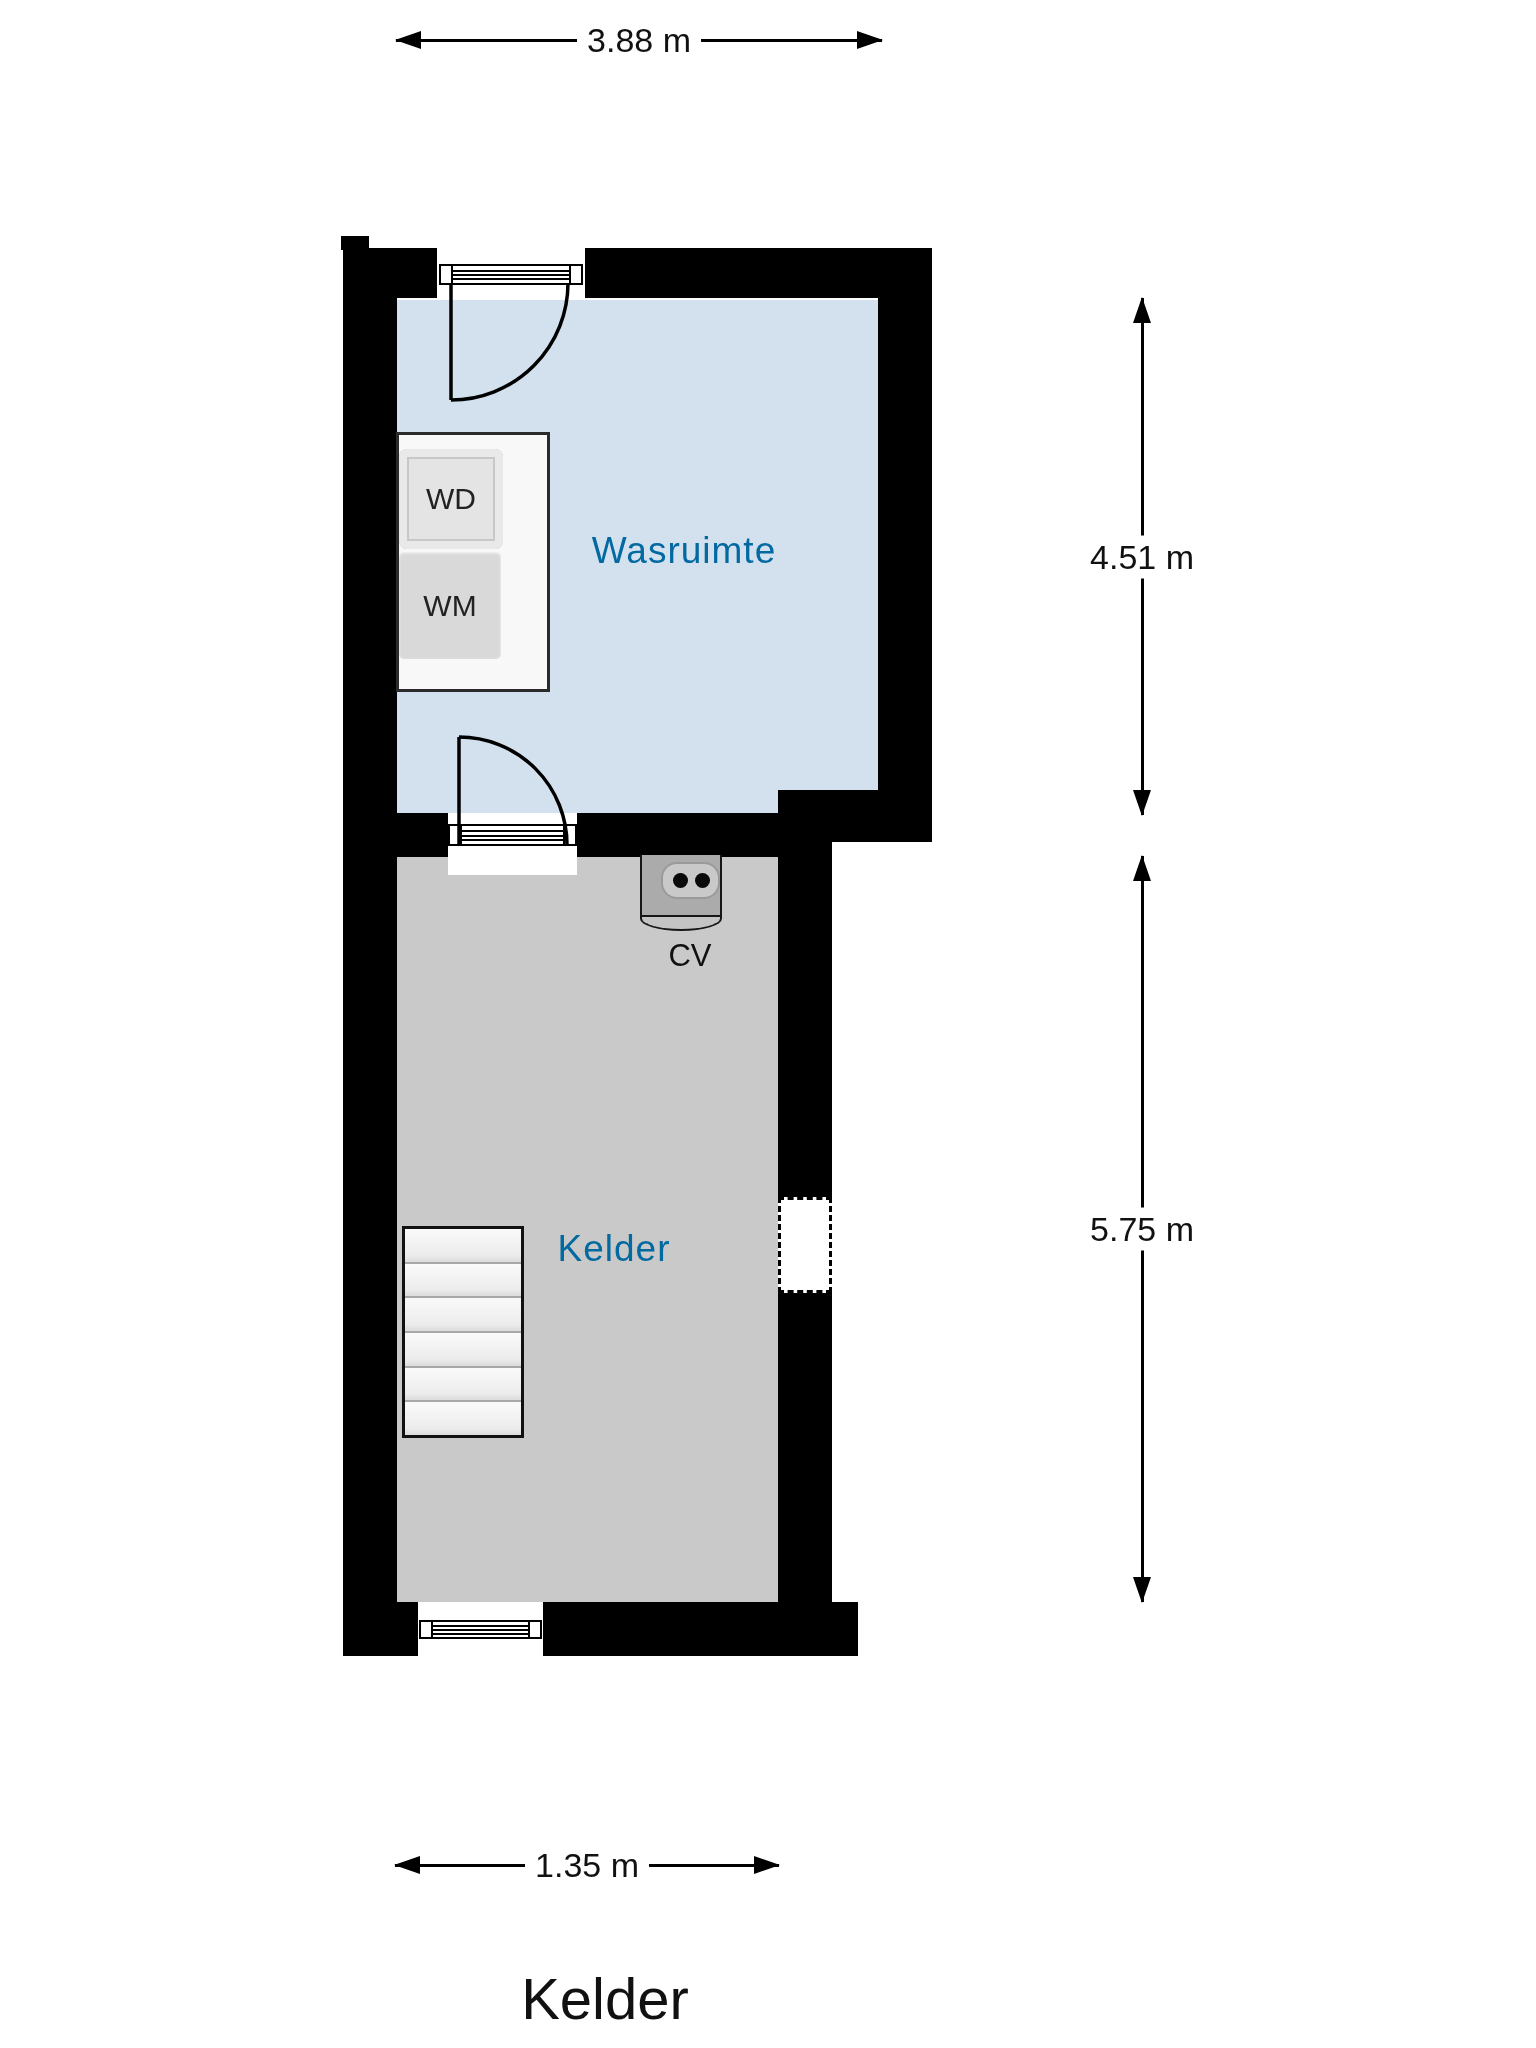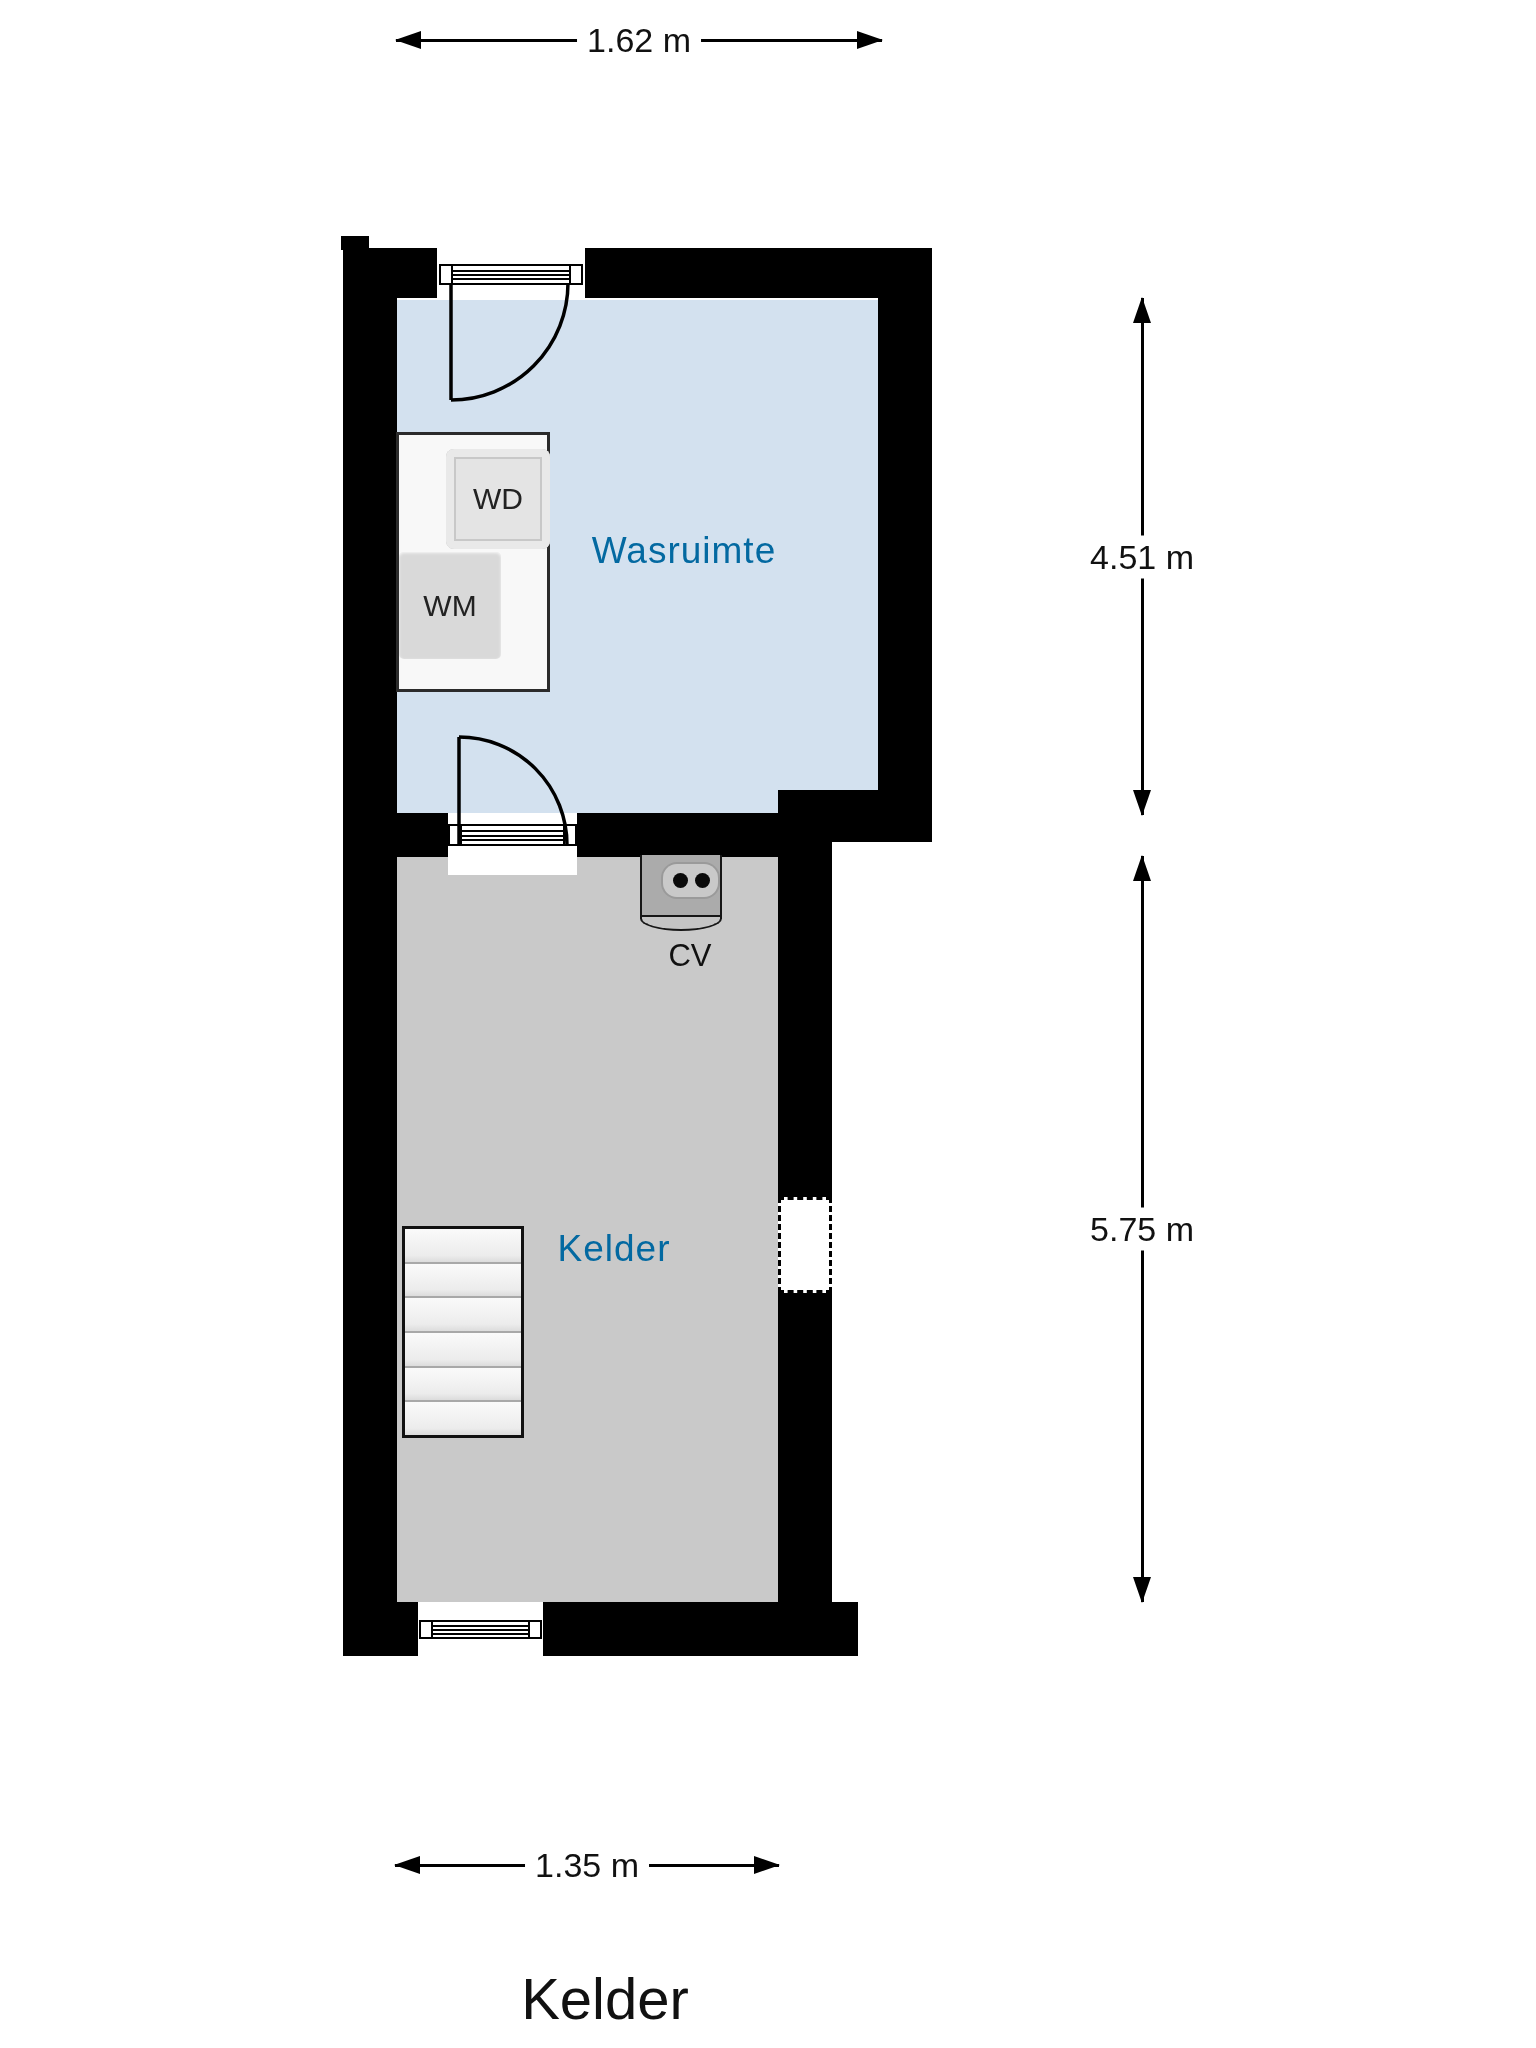--- a/index.html
+++ b/index.html
@@ -119,21 +119,21 @@
   <div class="stairs" style="left:402px;top:1226px;width:122px;height:212px;">
     <div class="tread"></div>
     <div class="tread"></div>
     <div class="tread"></div>
     <div class="tread"></div>
     <div class="tread"></div>
     <div class="tread"></div>
   </div>
 
   <div class="appliance-box" style="left:396px;top:432px;width:154px;height:260px;"></div>
-  <div class="unit unit-wd" style="left:399px;top:449px;width:104px;height:100px;margin-left:47px;">
+  <div class="unit unit-wd" style="left:399px;top:449px;width:104px;height:100px;">
     <span>WD</span>
   </div>
   <div class="unit unit-wm" style="left:399px;top:552px;width:102px;height:107px;">
     <span>WM</span>
   </div>
 
   <div class="cv-body" style="left:640px;top:855px;width:82px;height:62px;"></div>
   <div class="cv-lip" style="left:640px;top:917px;width:82px;height:14px;"></div>
   <div class="cv-plate" style="left:663px;top:864px;width:55px;height:33px;"></div>
   <div class="cv-dot" style="left:673px;top:873px;"></div>
@@ -146,21 +146,21 @@
     <span>Wasruimte</span>
   </div>
   <div class="room-label" style="left:514px;top:1230px;width:200px;height:38px;">
     <span>Kelder</span>
   </div>
 
   <div class="dim-h" style="left:396px;top:18px;width:486px;">
     <div class="line"></div>
     <div class="ah-l"></div>
     <div class="ah-r"></div>
-    <div class="dim-label">1.62 m</div>
+    <div class="dim-label">3.88 m</div>
   </div>
 
   <div class="dim-h" style="left:395px;top:1843px;width:384px;">
     <div class="line"></div>
     <div class="ah-l"></div>
     <div class="ah-r"></div>
     <div class="dim-label">1.35 m</div>
   </div>
 
   <div class="dim-v" style="left:1120px;top:298px;height:517px;">

